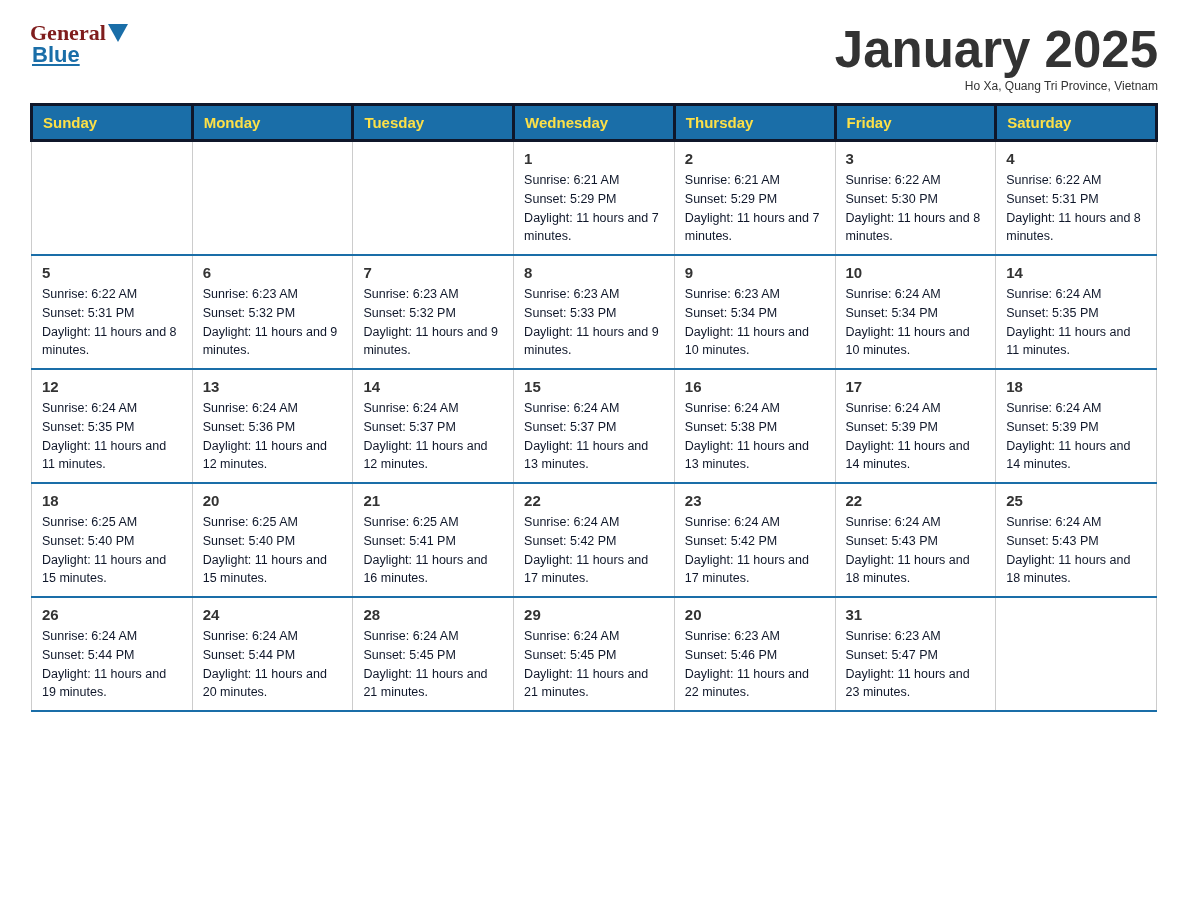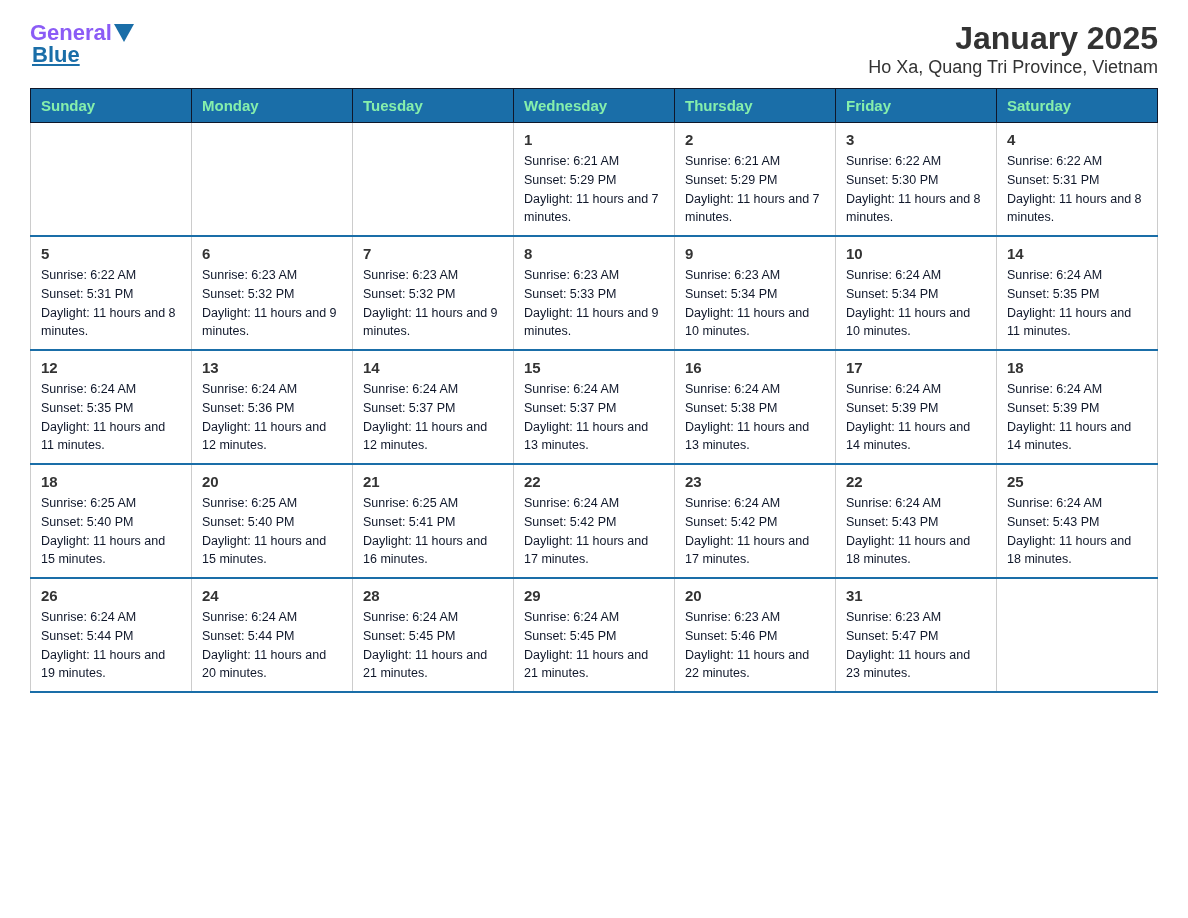--- a/index.html
+++ b/index.html
@@ -17,56 +17,57 @@
       margin-bottom: 10px;
     }
     .logo {
       display: flex;
       align-items: center;
       gap: 0;
     }
     .logo-text-general {
       font-size: 22px;
       font-weight: bold;
-      color: #8b5cf6;
+      color: #7f1d1d;
+      font-family: Liberation Serif, serif;
     }
     .logo-text-blue {
       font-size: 22px;
       font-weight: bold;
       color: #1a6ea8;
       text-decoration: underline;
     }
     .title-block {
       text-align: right;
     }
     .month-year {
-      font-size: 32px;
+      font-size: 51px;
       font-weight: bold;
       color: #333;
     }
     .location {
-      font-size: 18px;
+      font-size: 12px;
       color: #333;
       margin-left: 8px;
     }
     .calendar {
       width: 100%;
       border-collapse: collapse;
       margin-top: 10px;
     }
     .calendar thead tr {
       background-color: #1a6ea8;
     }
     .calendar thead th {
-      color: #86efac;
+      color: #fde047;
       font-size: 15px;
       font-weight: bold;
       padding: 8px 10px;
       text-align: left;
-      border: 1px solid #0f172a;
+      border: 3px solid #0f172a;
     }
     .calendar tbody td {
       vertical-align: top;
       padding: 8px 10px;
       border: 1px solid #ccc;
       font-size: 12.5px;
       color: #333;
       width: 14.28%;
       min-height: 100px;
     }

